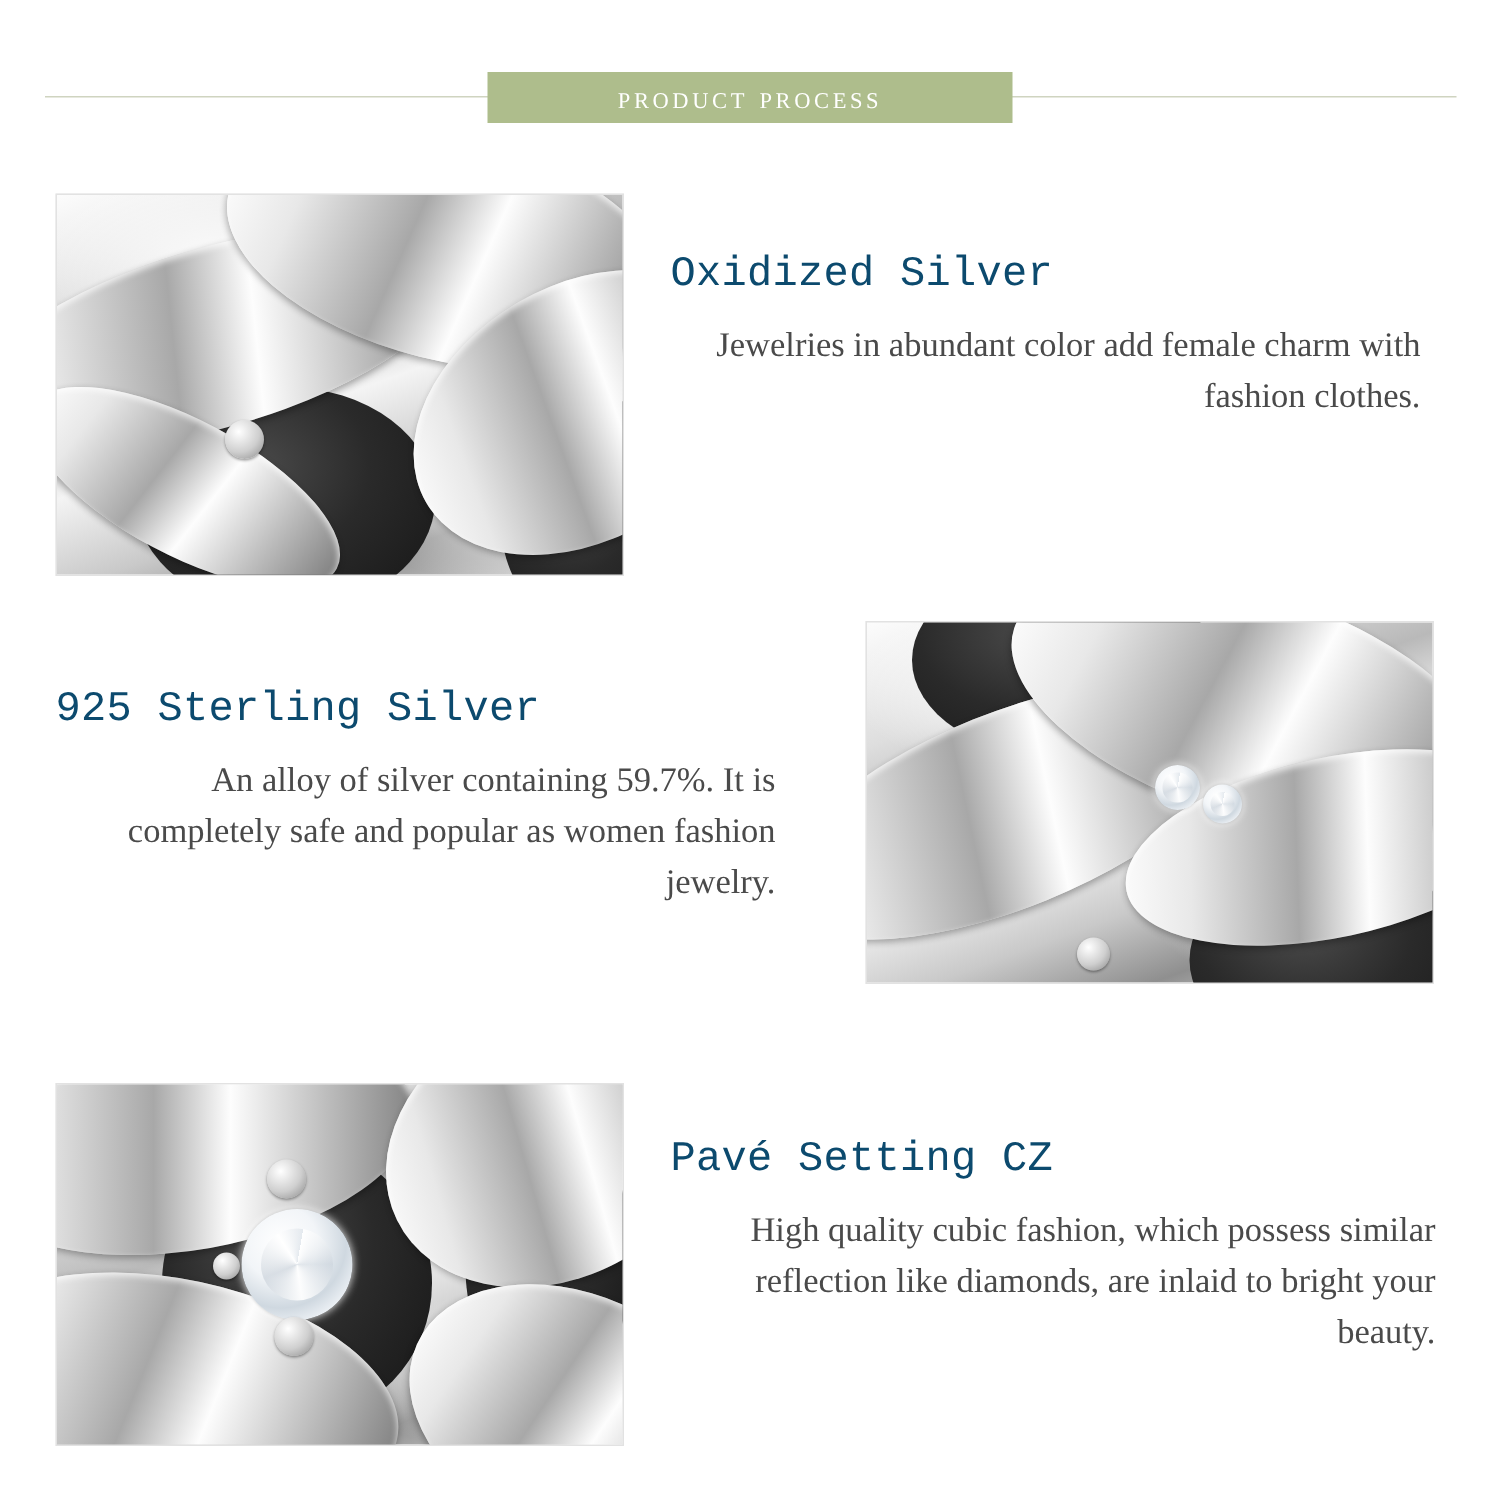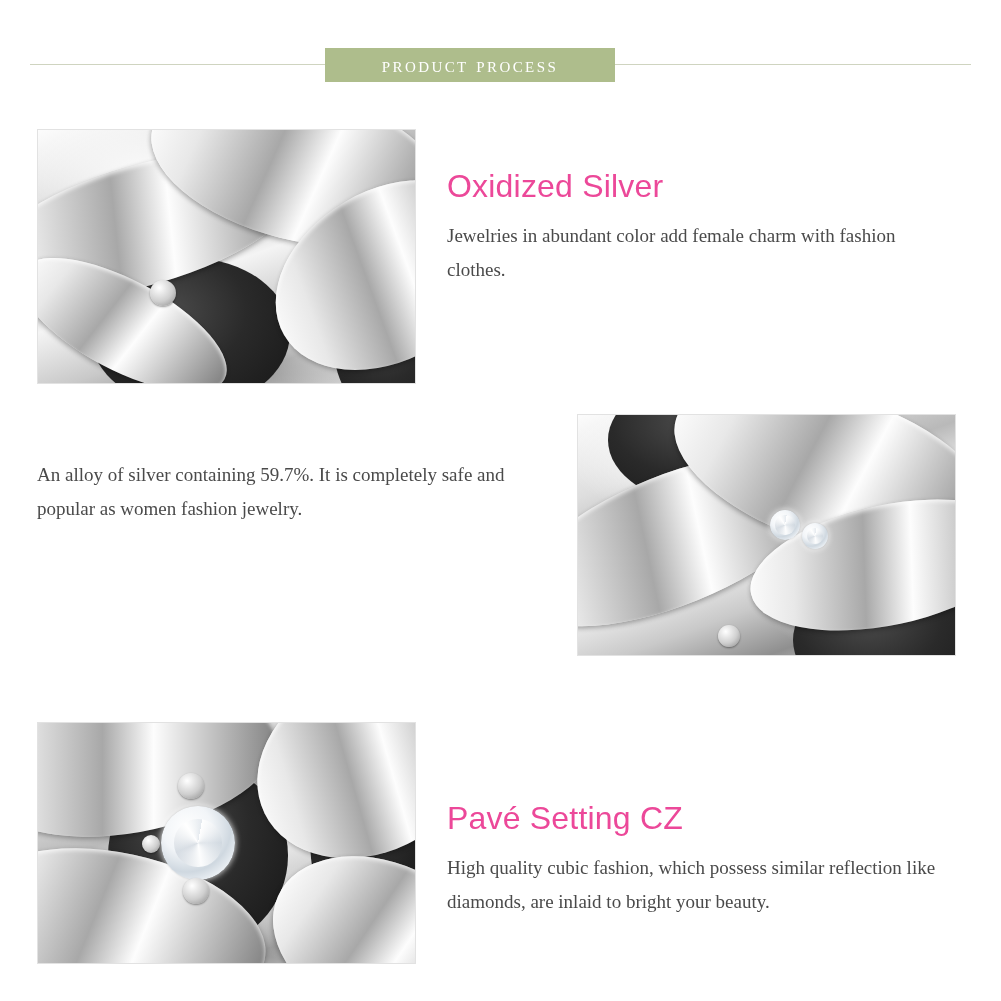--- a/index.html
+++ b/index.html
@@ -29,21 +29,21 @@
     top: 16px;
     left: 30px;
     width: 941px;
     height: 1px;
     background: #cfd4c0;
   }
   .header-chip {
     position: absolute;
     top: 0;
     left: 325px;
-    width: 290px;
+    width: 350px;
     height: 34px;
     background: #aebd8c;
     display: flex;
     align-items: center;
     justify-content: center;
   }
   .header-chip span {
     color: #ffffff;
     font-family: "Liberation Serif", serif;
     font-size: 21px;
@@ -102,38 +102,39 @@
   .prong {
     position: absolute;
     border-radius: 50%;
     background: radial-gradient(circle at 35% 30%, #ffffff, #cfcfcf 55%, #8a8a8a 100%);
     box-shadow: 0 1px 2px rgba(0,0,0,0.4);
   }
 
   
   .block { position: absolute; }
   .block-title {
-    font-family: Liberation Sans, sans-serif;
-    font-size: 32px;
-    color: #ec4899;
+    font-family: Liberation Mono, monospace;
+    font-size: 28px;
+    color: #0c4a6e;
     margin: 0 0 14px 0;
     font-weight: 400;
     letter-spacing: 0.2px;
   }
   .block-body {
     font-family: "Liberation Serif", serif;
-    font-size: 19px;
+    font-size: 23px;
     line-height: 34px;
     color: #4a4a4a;
     margin: 0;
+    text-align: right;
   }
 
   .block-1 { left: 447px; top: 168px; width: 500px; }
   .block-2 { left: 37px;  top: 458px; width: 480px; }
-  .block-3 { left: 447px; top: 800px; width: 510px; }
+  .block-3 { left: 447px; top: 758px; width: 510px; }
 </style>
 </head>
 <body>
 
 <div class="header">
   <div class="header-rule"></div>
   <div class="header-chip">
     <span>Product process</span>
   </div>
 </div>
@@ -150,20 +151,21 @@
   <div class="prong" style="left:112px; top:150px; width:26px; height:26px;"></div>
 
 </div>
 
 <div class="block block-1">
   <h2 class="block-title">Oxidized Silver</h2>
   <p class="block-body">Jewelries in abundant color add female charm with fashion clothes.</p>
 </div>
 
 <div class="block block-2">
+  <h2 class="block-title">925 Sterling Silver</h2>
   <p class="block-body">An alloy of silver containing 59.7%. It is completely safe and popular as women fashion jewelry.</p>
 </div>
 
 <div class="photo photo-2">
   <div class="ring-art"></div>
   <div class="dark-cavity" style="left:30px; top:-40px; width:200px; height:130px;"></div>
   <div class="dark-cavity" style="left:215px; top:160px; width:190px; height:130px;"></div>
   <div class="band" style="left:-70px; top:60px; width:330px; height:130px; transform:rotate(-22deg);"></div>
   <div class="band" style="left:90px; top:-20px; width:330px; height:150px; transform:rotate(18deg);"></div>
   <div class="band" style="left:170px; top:90px; width:280px; height:120px; transform:rotate(-12deg);"></div>

